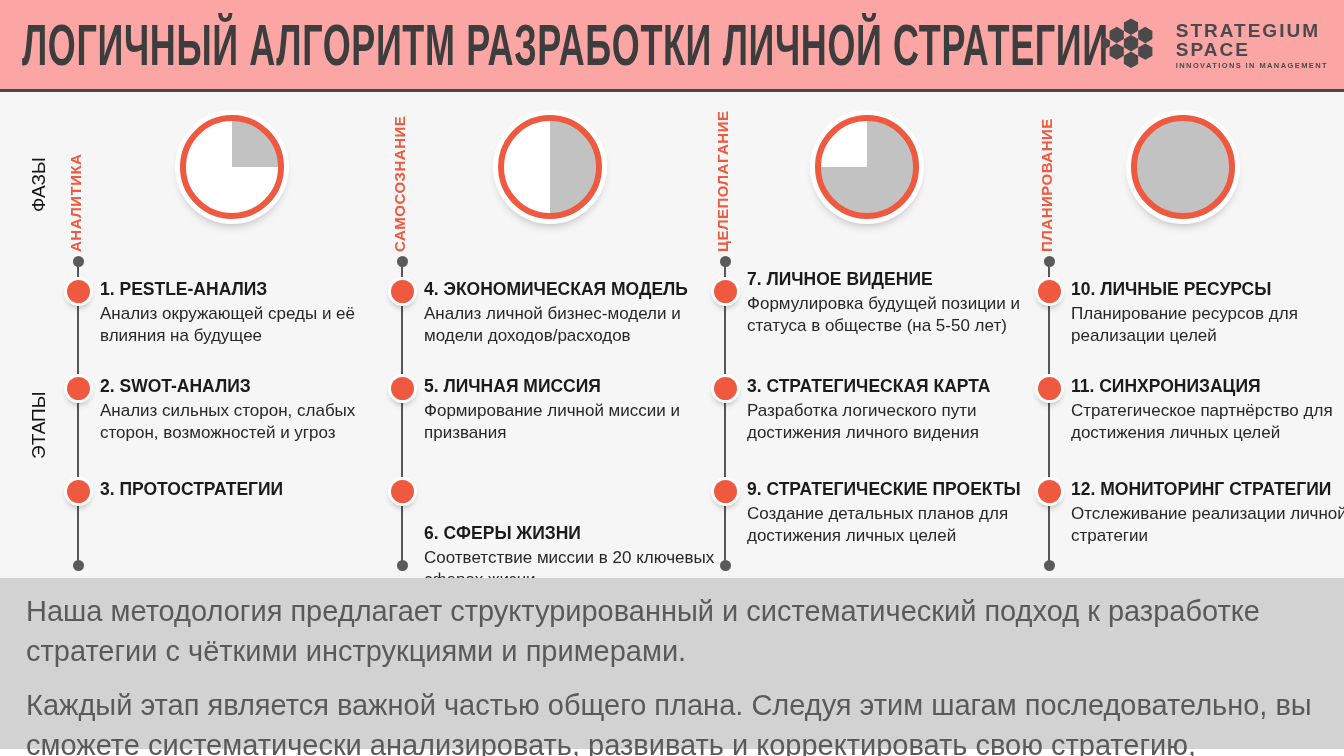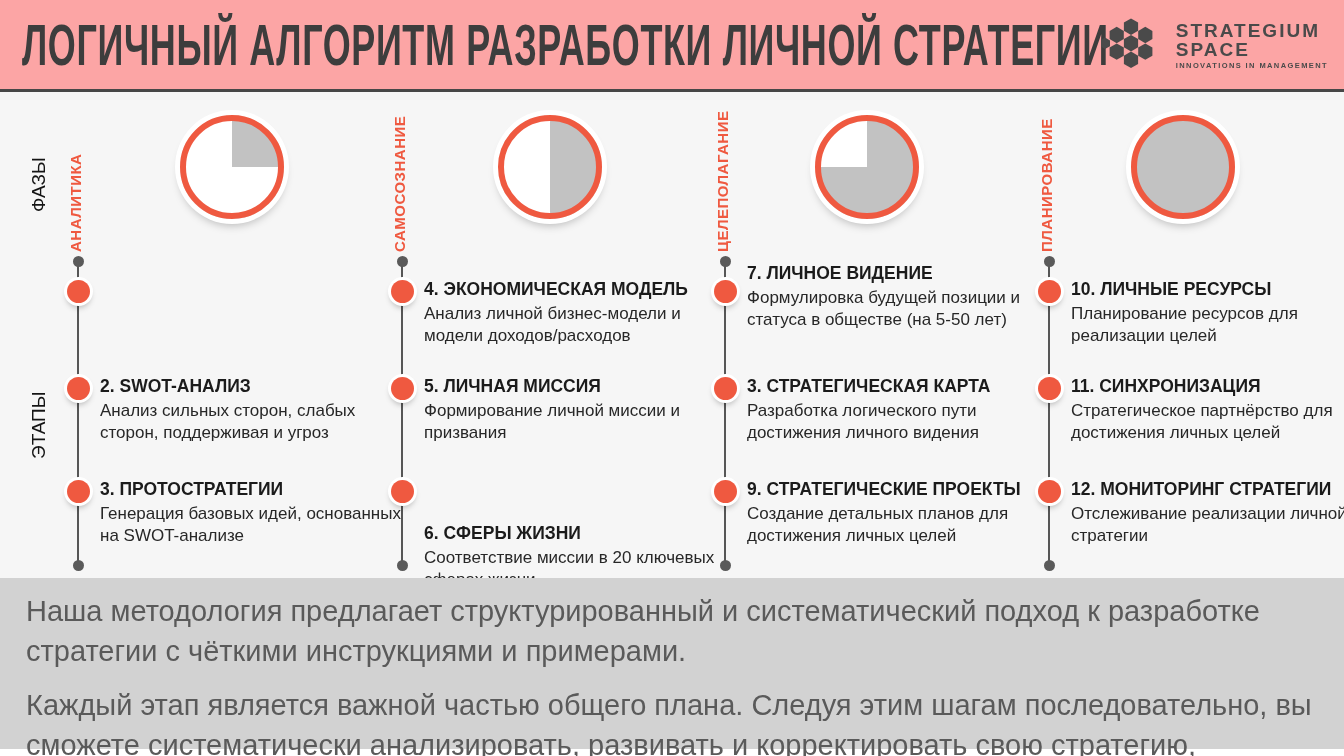--- a/index.html
+++ b/index.html
@@ -113,43 +113,46 @@
     <div class="step-dot" style="left:390.5px;  top:188px;"></div>
     <div class="step-dot" style="left:390.5px;  top:285px;"></div>
     <div class="step-dot" style="left:390.5px;  top:388px;"></div>
     <div class="step-dot" style="left:713.5px;  top:188px;"></div>
     <div class="step-dot" style="left:713.5px;  top:285px;"></div>
     <div class="step-dot" style="left:713.5px;  top:388px;"></div>
     <div class="step-dot" style="left:1037.5px; top:188px;"></div>
     <div class="step-dot" style="left:1037.5px; top:285px;"></div>
     <div class="step-dot" style="left:1037.5px; top:388px;"></div>
 
+    <div class="step" style="left:100px; top:187px;">
+      <div class="step-title">1. PESTLE-АНАЛИЗ</div>
+      <div class="step-desc">Анализ окружающей среды и её влияния на будущее</div>
+    </div>
     <div class="step" style="left:100px; top:284px;">
       <div class="step-title">2. SWOT-АНАЛИЗ</div>
-      <div class="step-desc">Анализ сильных сторон, слабых сторон, поддерживая и угроз</div>
+      <div class="step-desc">Анализ сильных сторон, слабых сторон, возможностей и угроз</div>
     </div>
     <div class="step" style="left:100px; top:387px;">
       <div class="step-title">3. ПРОТОСТРАТЕГИИ</div>
-      <div class="step-desc">Генерация базовых идей, основанных на SWOT-анализе</div>
     </div>
 
     <div class="step" style="left:424px; top:187px;">
       <div class="step-title">4. ЭКОНОМИЧЕСКАЯ МОДЕЛЬ</div>
       <div class="step-desc">Анализ личной бизнес-модели и модели доходов/расходов</div>
     </div>
     <div class="step" style="left:424px; top:284px;">
       <div class="step-title">5. ЛИЧНАЯ МИССИЯ</div>
       <div class="step-desc">Формирование личной миссии и призвания</div>
     </div>
     <div class="step" style="left:424px; top:387px;margin-top:44px;">
       <div class="step-title">6. СФЕРЫ ЖИЗНИ</div>
       <div class="step-desc">Соответствие миссии в 20 ключевых сферах жизни</div>
     </div>
 
-    <div class="step" style="left:747px; top:171px;">
+    <div class="step" style="left:747px; top:177px;">
       <div class="step-title">7. ЛИЧНОЕ ВИДЕНИЕ</div>
       <div class="step-desc">Формулировка будущей позиции и статуса в обществе (на 5-50 лет)</div>
     </div>
     <div class="step" style="left:747px; top:284px;">
       <div class="step-title">3. СТРАТЕГИЧЕСКАЯ КАРТА</div>
       <div class="step-desc">Разработка логического пути достижения личного видения</div>
     </div>
     <div class="step" style="left:747px; top:387px;">
       <div class="step-title">9. СТРАТЕГИЧЕСКИЕ ПРОЕКТЫ</div>
       <div class="step-desc">Создание детальных планов для достижения личных целей</div>

